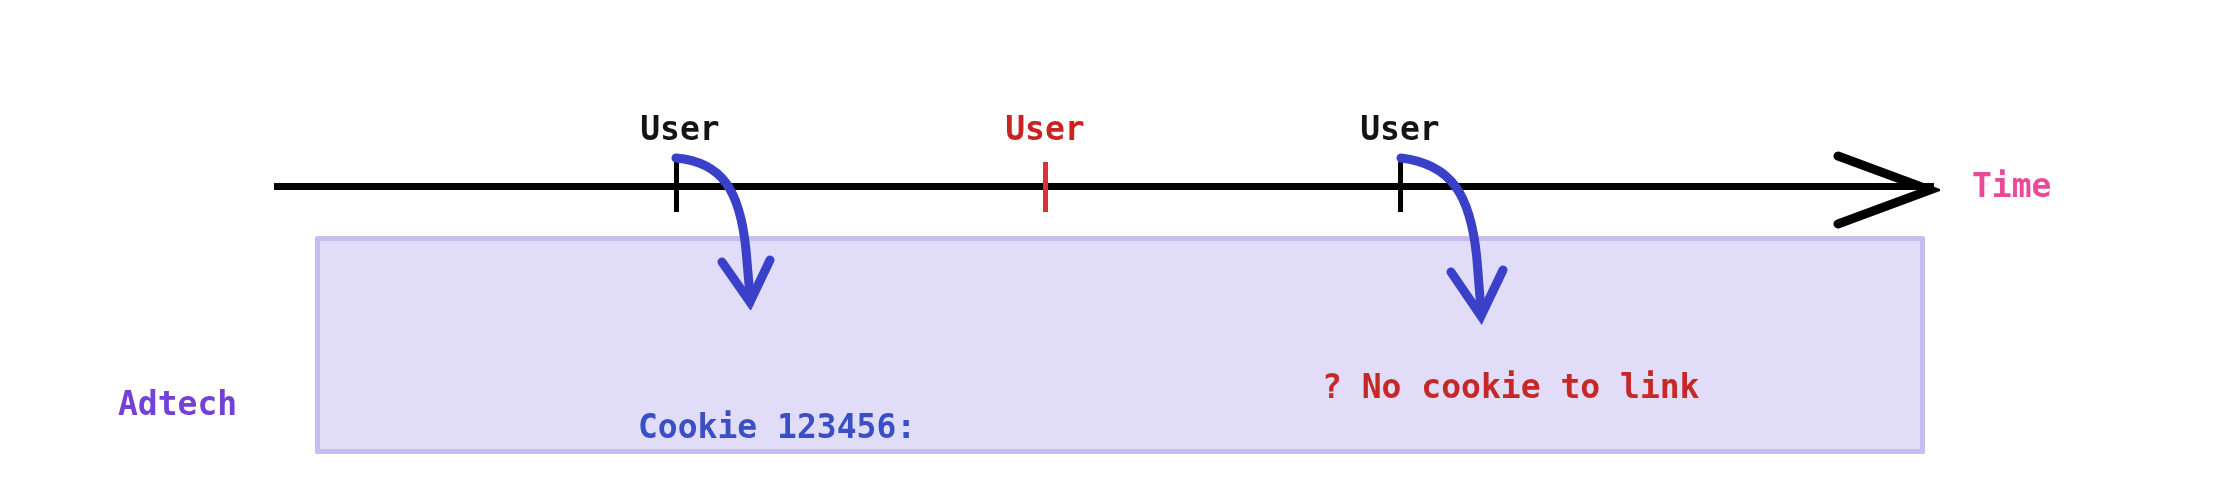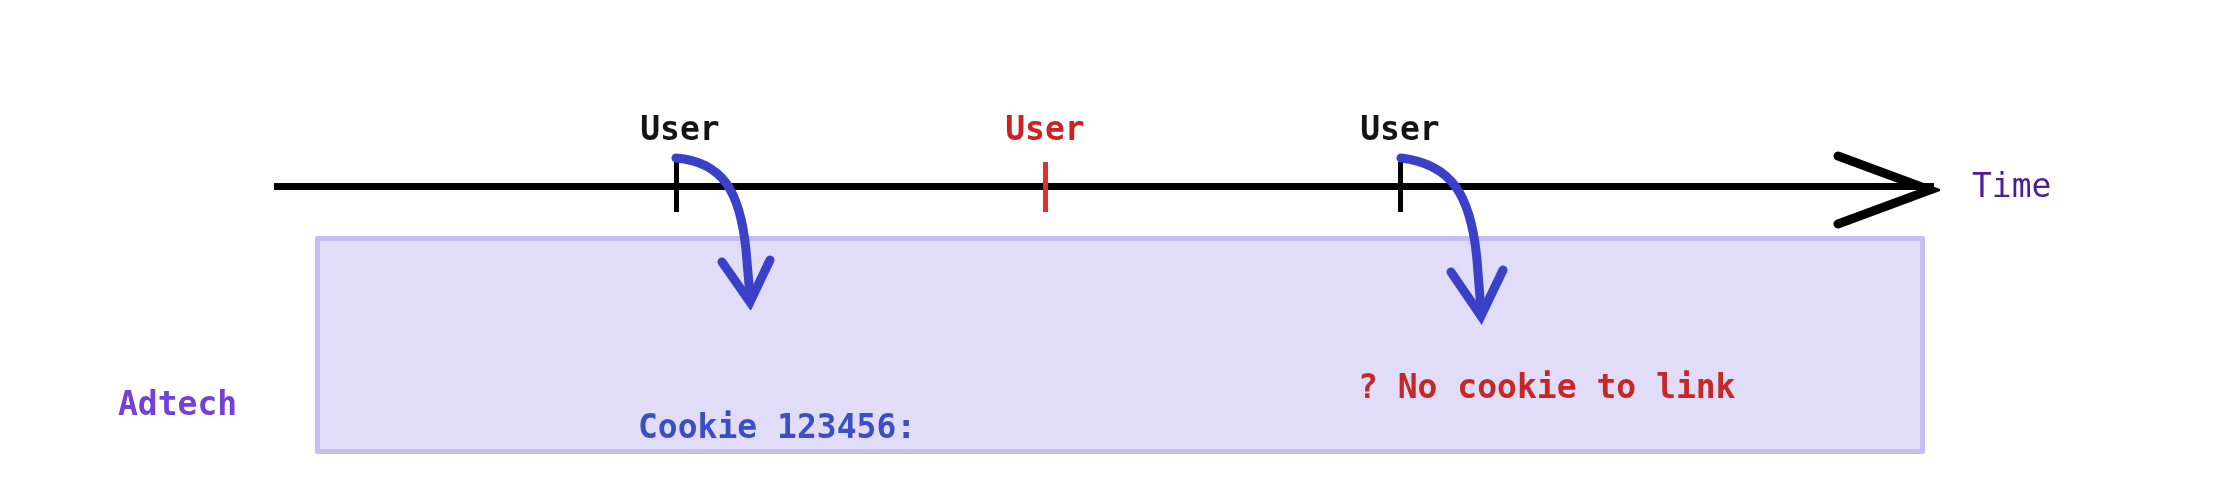--- a/index.html
+++ b/index.html
@@ -47,23 +47,23 @@
   }
   .axis-arrow {
     position: absolute;
     left: 1830px; top: 148px;
     width: 110px; height: 84px;
   }
   .axis-time-label {
     position: absolute;
     left: 1972px; top: 166px;
     font-family: "DejaVu Sans Mono", "Liberation Mono", monospace;
-    font-weight: normal;
+    font-weight: bold;
     font-size: 33px;
-    color: #4c1d95;
+    color: #ec4899;
     white-space: pre;
   }
 
   .tick {
     position: absolute;
     width: 5px;
     height: 50px;
     top: 162px;
   }
   #tick-click   { left: 674px;  background: #000000; }
@@ -115,21 +115,21 @@
     color: #3a4fc4;
     font-weight: bold;
   }
   #cookie-note .line { display: block; }
 
   #no-cookie-note {
     left: 1322px; top: 275px;
     color: #c62828;
     font-weight: bold;
   }
-  #no-cookie-note .line { display: block; margin-left: 36px; }
+  #no-cookie-note .line { display: block; }
 </style>
 </head>
 <body>
 
 <div class="stage">
 
   <div class="event-label" id="label-click">
     <span class="l1">User</span>
     <span class="l2">clicks an ad</span>
   </div>

